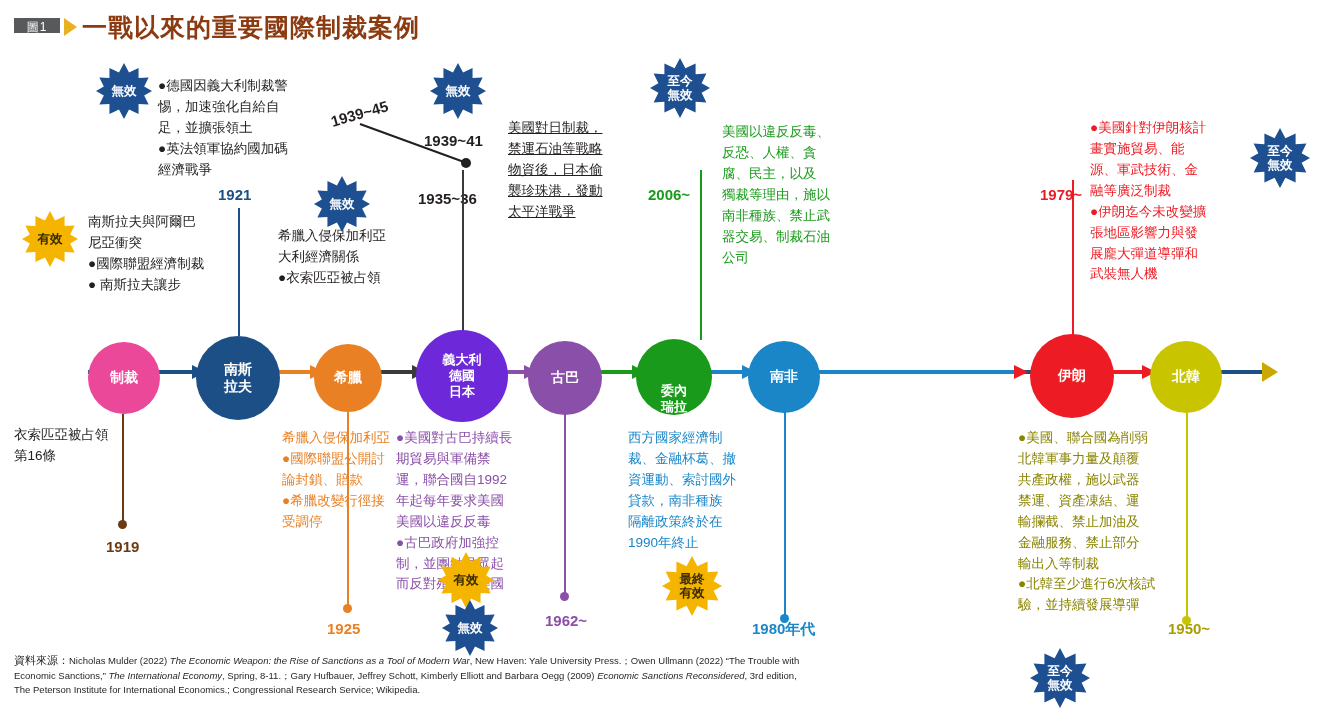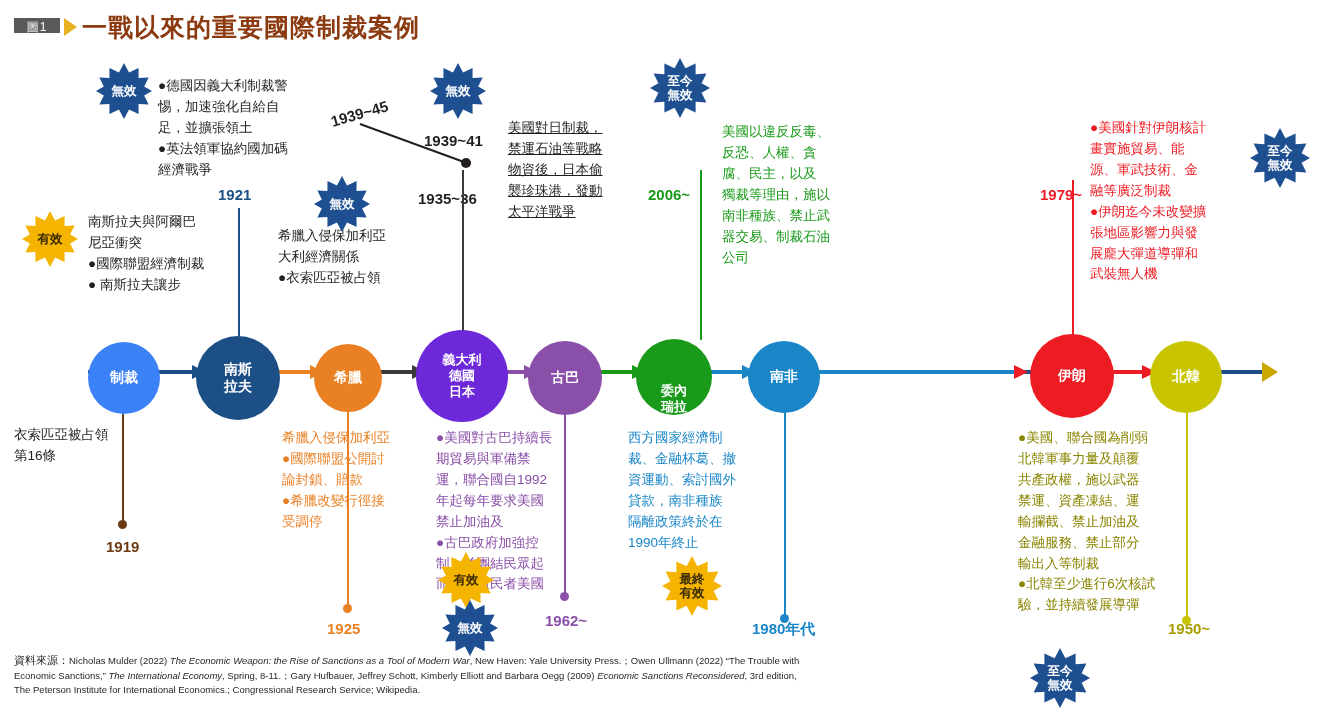--- a/index.html
+++ b/index.html
@@ -112,21 +112,21 @@
 
 <div class="abs conn" style="left:708px;top:370px;width:40px;background:#1a86c8;"></div>
 <div class="abs conn-head" style="left:742px;top:365px;border-left:14px solid #1a86c8;"></div>
 
 <div class="abs conn" style="left:816px;top:370px;width:200px;background:#1a86c8;"></div>
 <div class="abs conn-head" style="left:1014px;top:365px;border-left:14px solid #ed1c24;"></div>
 
 <div class="abs conn" style="left:1106px;top:370px;width:42px;background:#ed1c24;"></div>
 <div class="abs conn-head" style="left:1142px;top:365px;border-left:14px solid #ed1c24;"></div>
 
-<div class="abs node" style="left:88px;top:342px;width:72px;height:72px;background:#3b82f6;">
+<div class="abs node" style="left:88px;top:342px;width:72px;height:72px;background:#ec4899;">
   <span>制裁</span>
 </div>
 
 <div class="abs node" style="left:196px;top:336px;width:84px;height:84px;background:#1c4f86;">
   <div>
     <div>南斯</div>
     <div>拉夫</div>
   </div>
 </div>
 
@@ -233,26 +233,26 @@
   <span>無效</span>
 </div>
 <div class="abs txt dark" style="left:508px;top:118px;width:120px;text-decoration:underline;">
   <p>美國對日制裁，</p>
   <p>禁運石油等戰略</p>
   <p>物資後，日本偷</p>
   <p>襲珍珠港，發動</p>
   <p>太平洋戰爭</p>
 </div>
 
-<div class="abs txt" style="left:396px;top:428px;width:160px;color:#8a4fa8;margin-left:40px;">
+<div class="abs txt" style="left:396px;top:428px;width:160px;color:#8a4fa8;">
   <p class="bullet">●美國對古巴持續長</p>
   <p>期貿易與軍備禁</p>
   <p>運，聯合國自1992</p>
   <p>年起每年要求美國</p>
-  <p>禁止加油及</p>
+  <p>美國以違反反毒</p>
   <p class="bullet">●古巴政府加強控</p>
   <p>制，並團結民眾起</p>
   <p>而反對殖民者美國</p>
 </div>
 <div class="abs stem" style="left:564px;top:414px;height:182px;background:#8a4fa8;"></div>
 <div class="abs dot" style="left:560px;top:592px;background:#8a4fa8;"></div>
 <div class="abs yearlbl" style="left:545px;top:612px;color:#8a4fa8;">1962~</div>
 <div class="abs burst blue" style="left:442px;top:600px;">
   <span>無效</span>
 </div>

